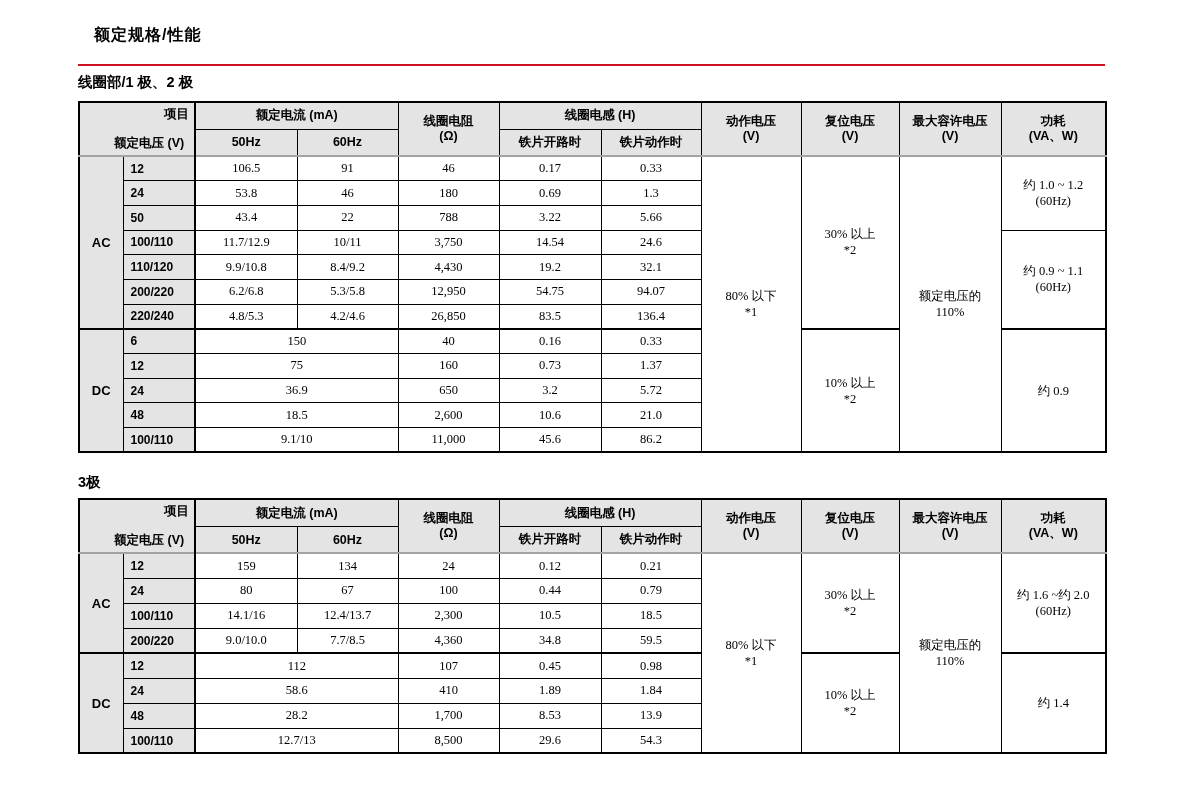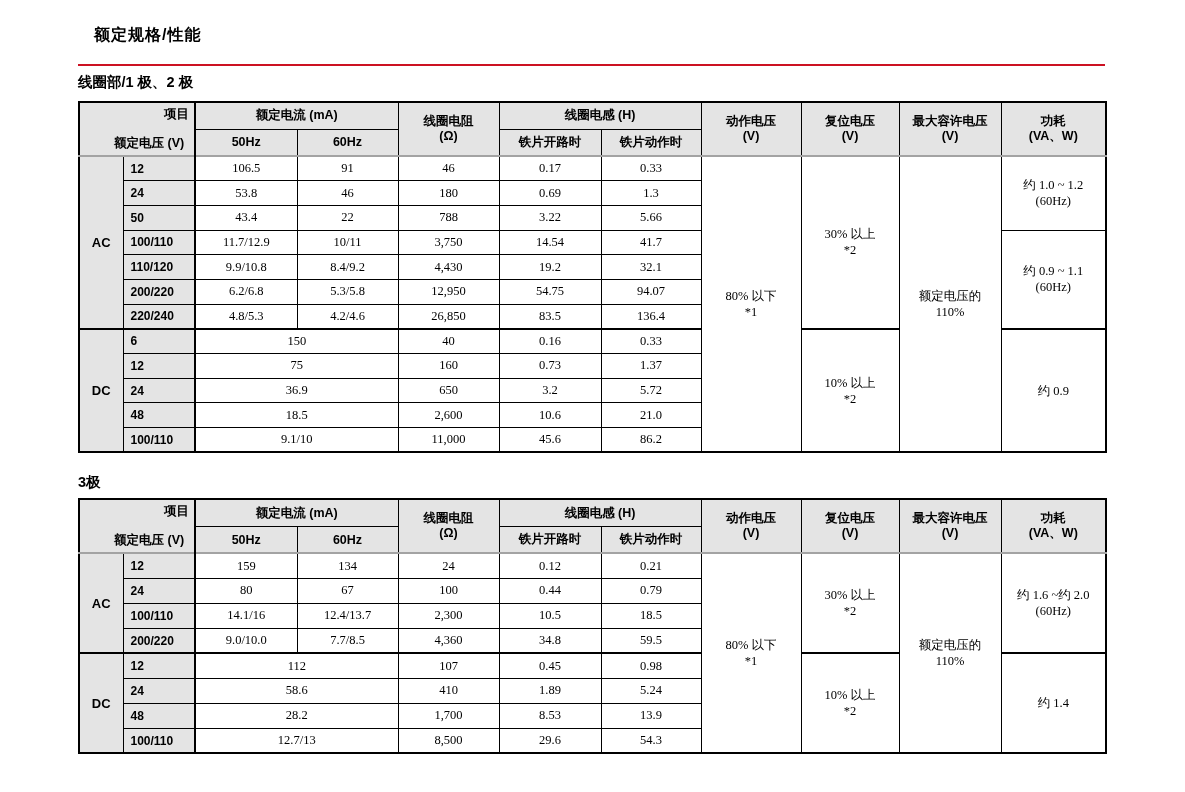--- a/index.html
+++ b/index.html
@@ -137,21 +137,21 @@
         <td class="num">788</td>
         <td class="num">3.22</td>
         <td class="num">5.66</td>
       </tr>
       <tr>
         <th class="vlab">100/110</th>
         <td class="num">11.7/12.9</td>
         <td class="num">10/11</td>
         <td class="num">3,750</td>
         <td class="num">14.54</td>
-        <td class="num">41.7</td>
+        <td class="num">24.6</td>
         <td class="mcell" rowspan="4">
             <span>约 0.9 ~ 1.1</span>
             <span>(60Hz)</span>
           </td>
       </tr>
       <tr>
         <th class="vlab">110/120</th>
         <td class="num">9.9/10.8</td>
         <td class="num">8.4/9.2</td>
         <td class="num">4,430</td>
@@ -337,21 +337,21 @@
           </td>
         <td class="mcell" rowspan="4">
             <span>约 1.4</span>
           </td>
       </tr>
       <tr>
         <th class="vlab">24</th>
         <td class="num" colspan="2">58.6</td>
         <td class="num">410</td>
         <td class="num">1.89</td>
-        <td class="num">5.24</td>
+        <td class="num">1.84</td>
       </tr>
       <tr>
         <th class="vlab">48</th>
         <td class="num" colspan="2">28.2</td>
         <td class="num">1,700</td>
         <td class="num">8.53</td>
         <td class="num">13.9</td>
       </tr>
       <tr>
         <th class="vlab">100/110</th>

